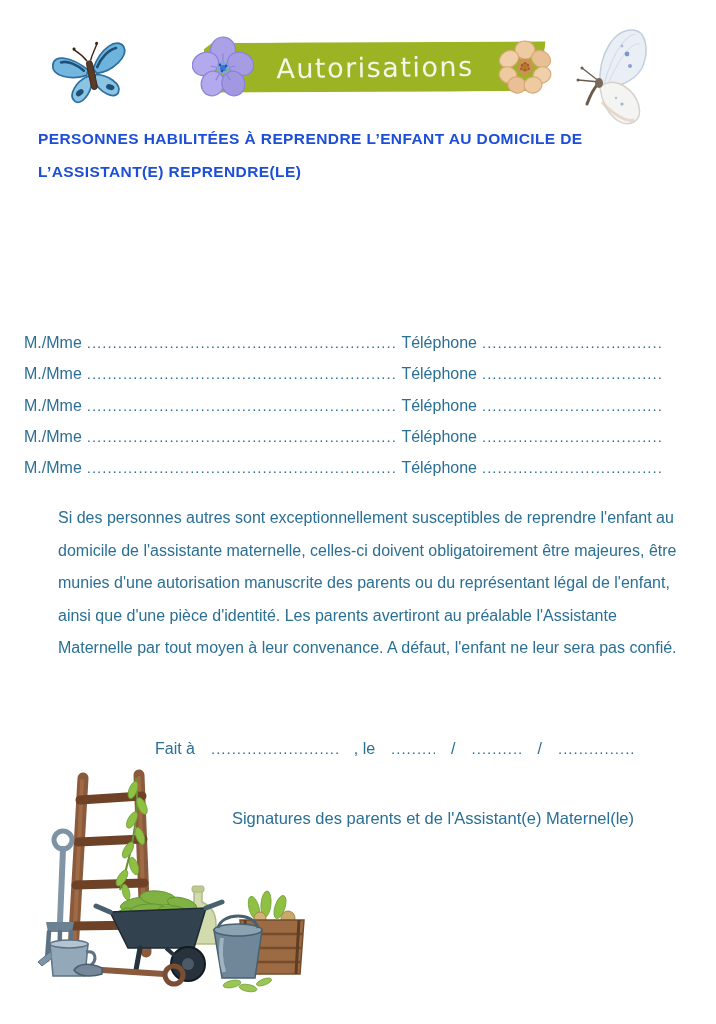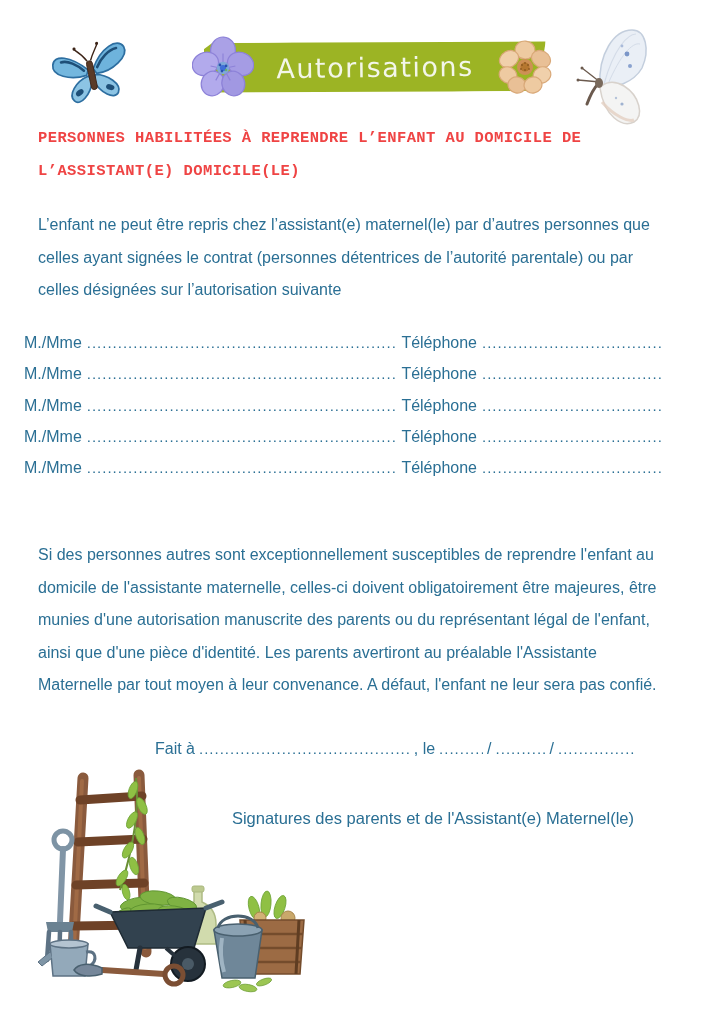--- a/index.html
+++ b/index.html
@@ -21,42 +21,42 @@
   }
   .banner-title{
     color:#f3f6e9;font-size:27px;letter-spacing:1.5px;
     font-family:"DejaVu Sans",sans-serif;
   }
   .abs{position:absolute;}
   
   .doc-heading{
     position:absolute;left:38px;top:122px;width:640px;
     font-size:15.5px;line-height:33px;letter-spacing:.4px;
-    color:#ef4444;font-weight:600;font-family:Liberation Mono, monospace;
+    color:#1d4ed8;font-weight:600;
   }
   .para{
     position:absolute;left:38px;width:632px;
     font-size:16px;line-height:32.5px;
   }
   .intro{top:209px;}
-  .conditions{top:539px;}
+  .conditions{top:502px;margin-left:20px;}
   .rows{position:absolute;left:24px;top:334px;width:640px;}
   .row{
     display:flex;align-items:baseline;gap:5px;
     height:31.3px;font-size:16px;white-space:nowrap;
   }
   .dots{
     overflow:hidden;white-space:nowrap;letter-spacing:1px;
     font-size:15px;color:#2a6f94;
   }
   .dots-grow{flex:1 1 auto;min-width:0;}
   .dots-tel{flex:0 0 182px;}
   .faitline{
     position:absolute;left:38px;right:56px;top:740px;
-    display:flex;align-items:baseline;gap:4px;
+    display:flex;align-items:baseline;gap:16px;
     padding-left:117px;font-size:16px;white-space:nowrap;
   }
   .d44{flex:0 0 44px;} .d50{flex:0 0 50px;} .d78{flex:0 0 78px;}
   .signatures{
     position:absolute;right:58px;top:802px;width:470px;
     text-align:right;font-size:16.5px;line-height:33px;
   }
   .signatures div{white-space:nowrap;}
   
   .art{pointer-events:none;}
@@ -142,24 +142,23 @@
       <path d="M28 60 C24 64 20 72 17 80" stroke="#6b5a4e" stroke-width="3" stroke-linecap="round" fill="none"></path>
       <path d="M30 58 L12 44 M30 58 L8 56" stroke="#6b5a4e" stroke-width="1.3" stroke-linecap="round" fill="none"></path>
       <circle cx="12" cy="44" r="1.5" fill="#6b5a4e"></circle>
         <circle cx="8" cy="56" r="1.5" fill="#6b5a4e"></circle>
       <ellipse cx="29" cy="59" rx="4" ry="5" fill="#7a6a5c"></ellipse>
     </g>
   </svg>
 
   <div class="doc-heading">
     <div>PERSONNES HABILITÉES À REPRENDRE L’ENFANT AU DOMICILE DE</div>
-    <div>L’ASSISTANT(E) DOMICILE(LE)</div>
-  </div>
-
-  <div class="para intro">L’enfant ne peut être repris chez l’assistant(e) maternel(le) par d’autres personnes que celles ayant signées le contrat (personnes détentrices de l’autorité parentale) ou par celles désignées sur l’autorisation suivante</div>
+    <div>L’ASSISTANT(E) REPRENDRE(LE)</div>
+  </div>
+
 
   <div class="rows">
     <div class="row">
       <span>M./Mme</span>
       <span class="dots dots-grow">................................................................................................................................................................................................</span>
       <span>Téléphone</span>
       <span class="dots dots-tel">................................................................................................................................................................................................</span>
     </div>
     <div class="row">
       <span>M./Mme</span>

